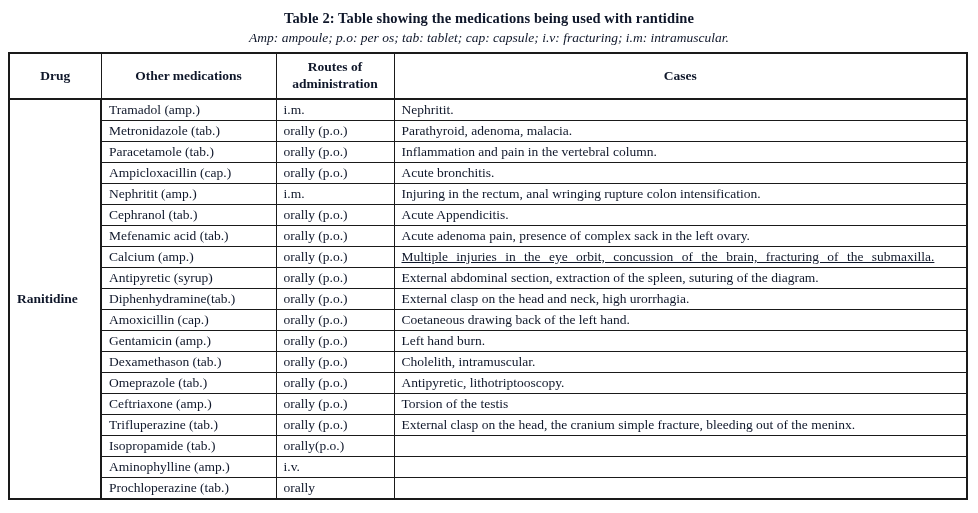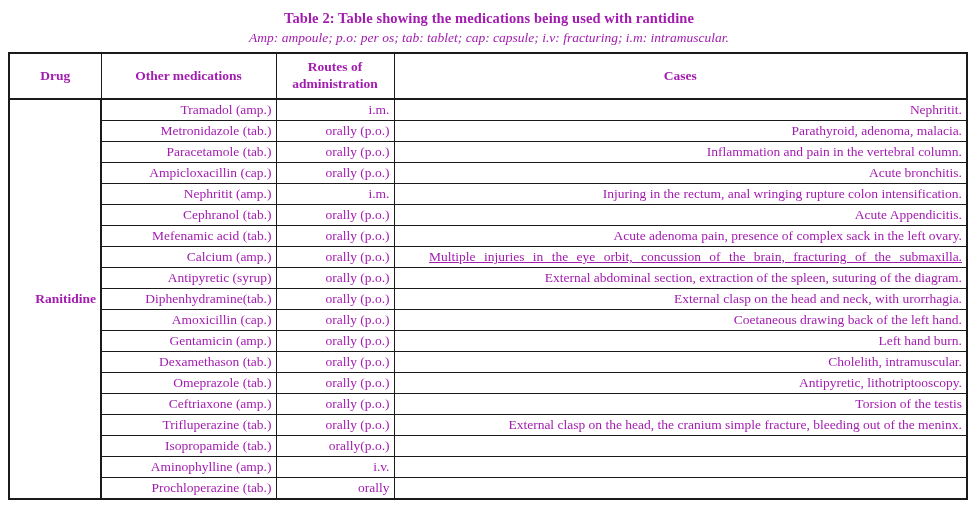--- a/index.html
+++ b/index.html
@@ -1,20 +1,20 @@
 <!DOCTYPE html>
 <html><head>
 <meta charset="utf-8">
 <style>
   html, body { margin: 0; padding: 0; background: #ffffff; }
   .page {
     width: 978px;
     height: 513px;
     background: #ffffff;
-    color: #a21caf;
+    color: #0f172a;
     font-family: "Liberation Serif", serif;
     overflow: hidden;
     box-sizing: border-box;
   }
   .title {
     text-align: center;
     font-weight: bold;
     font-size: 14.5px;
     padding-top: 10px;
     letter-spacing: 0.1px;
@@ -44,21 +44,21 @@
     vertical-align: middle;
     height: 40px;
     line-height: 1.25;
     padding: 2px 4px;
   }
   .med-table tbody td {
     height: 20px;
     line-height: 1.35;
     vertical-align: middle;
     padding: 0 4px 0 7px;
-    text-align: right;
+    text-align: left;
   }
   td.drug-col {
     text-align: center;
     font-weight: bold;
     vertical-align: middle;
     border-right: 2px solid #1a1a1a;
   }
   td.cases-justify {
     text-align: justify;
     word-spacing: 5px;
@@ -136,21 +136,21 @@
         <td class="cases-justify">Multiple injuries in the eye orbit, concussion of the brain, fracturing of the submaxilla.</td>
       </tr>
       <tr>
         <td>Antipyretic (syrup)</td>
         <td>orally (p.o.)</td>
         <td>External abdominal section, extraction of the spleen, suturing of the diagram.</td>
       </tr>
       <tr>
         <td>Diphenhydramine(tab.)</td>
         <td>orally (p.o.)</td>
-        <td>External clasp on the head and neck, with urorrhagia.</td>
+        <td>External clasp on the head and neck, high urorrhagia.</td>
       </tr>
       <tr>
         <td>Amoxicillin (cap.)</td>
         <td>orally (p.o.)</td>
         <td>Coetaneous drawing back of the left hand.</td>
       </tr>
       <tr>
         <td>Gentamicin (amp.)</td>
         <td>orally (p.o.)</td>
         <td>Left hand burn.</td>

